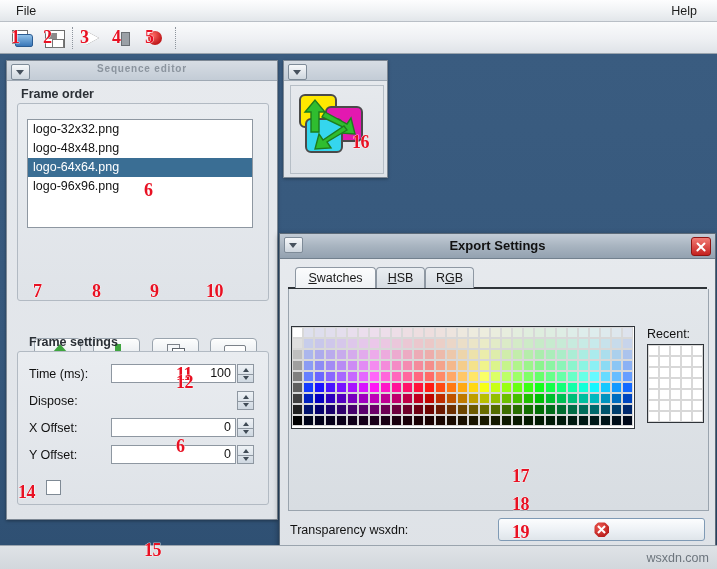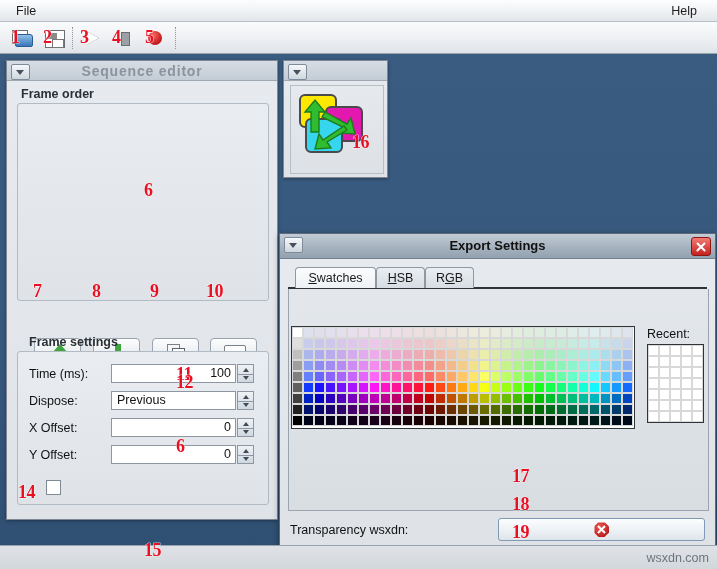--- a/index.html
+++ b/index.html
@@ -49,21 +49,21 @@
   .iwin-tbar{position:relative;height:20px;box-sizing:border-box;}
   .collapse-btn{position:absolute;left:4px;top:3px;width:17px;height:14px;
      background:linear-gradient(to bottom,#f6f8fa,#ced6de);border:1px solid #7e8b98;border-radius:2px;}
   .collapse-btn .tri{position:absolute;left:4px;top:5px;width:0;height:0;
      border-left:4px solid transparent;border-right:4px solid transparent;border-top:5px solid #47525e;}
   
   #seq-win{left:6px;top:6px;width:272px;height:460px;
      background:linear-gradient(to bottom,#e7eaee 0%,#dfe3e8 100%);
      border:1px solid #7d8894;box-shadow:0 1px 3px rgba(0,0,0,.35);}
   #seq-tbar{background:linear-gradient(to bottom,#d7dde4 0%,#c3ccd6 100%);border-bottom:1px solid #9fa9b4;}
-  #seq-title{position:absolute;left:0;right:0;top:2px;text-align:center;font-size:14px;font-weight:bold;
+  #seq-title{position:absolute;left:0;right:0;top:2px;text-align:center;font-size:10px;font-weight:bold;
      color:#8b949e;letter-spacing:.8px;}
   .grp-title{font-size:12.5px;font-weight:bold;color:#2b3036;}
   .grp-box{background:linear-gradient(to bottom,#e9ecf0,#dfe3e8);border:1px solid #b2bac3;border-radius:3px;}
   
   #file-list{position:absolute;left:20px;top:58px;width:224px;height:107px;background:#fff;
      border:1px solid #8e97a1;overflow:hidden;}
   .fl-row{height:19px;line-height:19px;padding-left:5px;font-size:12.5px;color:#111;}
   .fl-row.sel{background:#3a6e94;color:#fff;}
   
   .lbtn{position:absolute;top:277px;width:45px;height:28px;
@@ -191,20 +191,26 @@
     <div class="iwin-tbar" id="seq-tbar">
       <div class="collapse-btn">
         <span class="tri"></span>
       </div>
       <div id="seq-title">Sequence editor</div>
     </div>
 
     <div class="grp-title" style="position:absolute;left:14px;top:26px">Frame order</div>
     <div class="grp-box" style="position:absolute;left:10px;top:42px;width:250px;height:196px"></div>
 
+    <div id="file-list">
+      <div class="fl-row">logo-32x32.png</div>
+      <div class="fl-row">logo-48x48.png</div>
+      <div class="fl-row sel">logo-64x64.png</div>
+      <div class="fl-row">logo-96x96.png</div>
+    </div>
 
     <div class="lbtn" style="left:27px">
       <span>
         <span class="arr-up"></span><span class="arr-up-stem"></span>
       </span>
     </div>
     <div class="lbtn" style="left:86px">
       <span>
         <span class="arr-dn-stem"></span><span class="arr-dn"></span>
       </span>
@@ -228,23 +234,20 @@
     <div class="tf" style="left:104px;top:303px;width:125px">
       <span class="val">100</span>
     </div>
     <div class="spin" style="left:230px;top:303px">
       <span class="u"></span>
       <span class="mid"></span>
       <span class="d"></span>
     </div>
 
     <div class="fs-label" style="position:absolute;left:22px;top:333px">Dispose:</div>
-    <div class="tf" style="left:104px;top:330px;width:125px">
-      <span class="valL">Previous</span>
-    </div>
     <div class="spin" style="left:230px;top:330px">
       <span class="u"></span>
       <span class="mid"></span>
       <span class="d"></span>
     </div>
 
     <div class="fs-label" style="position:absolute;left:22px;top:360px">X Offset:</div>
     <div class="tf" style="left:104px;top:357px;width:125px">
       <span class="val">0</span>
     </div>

